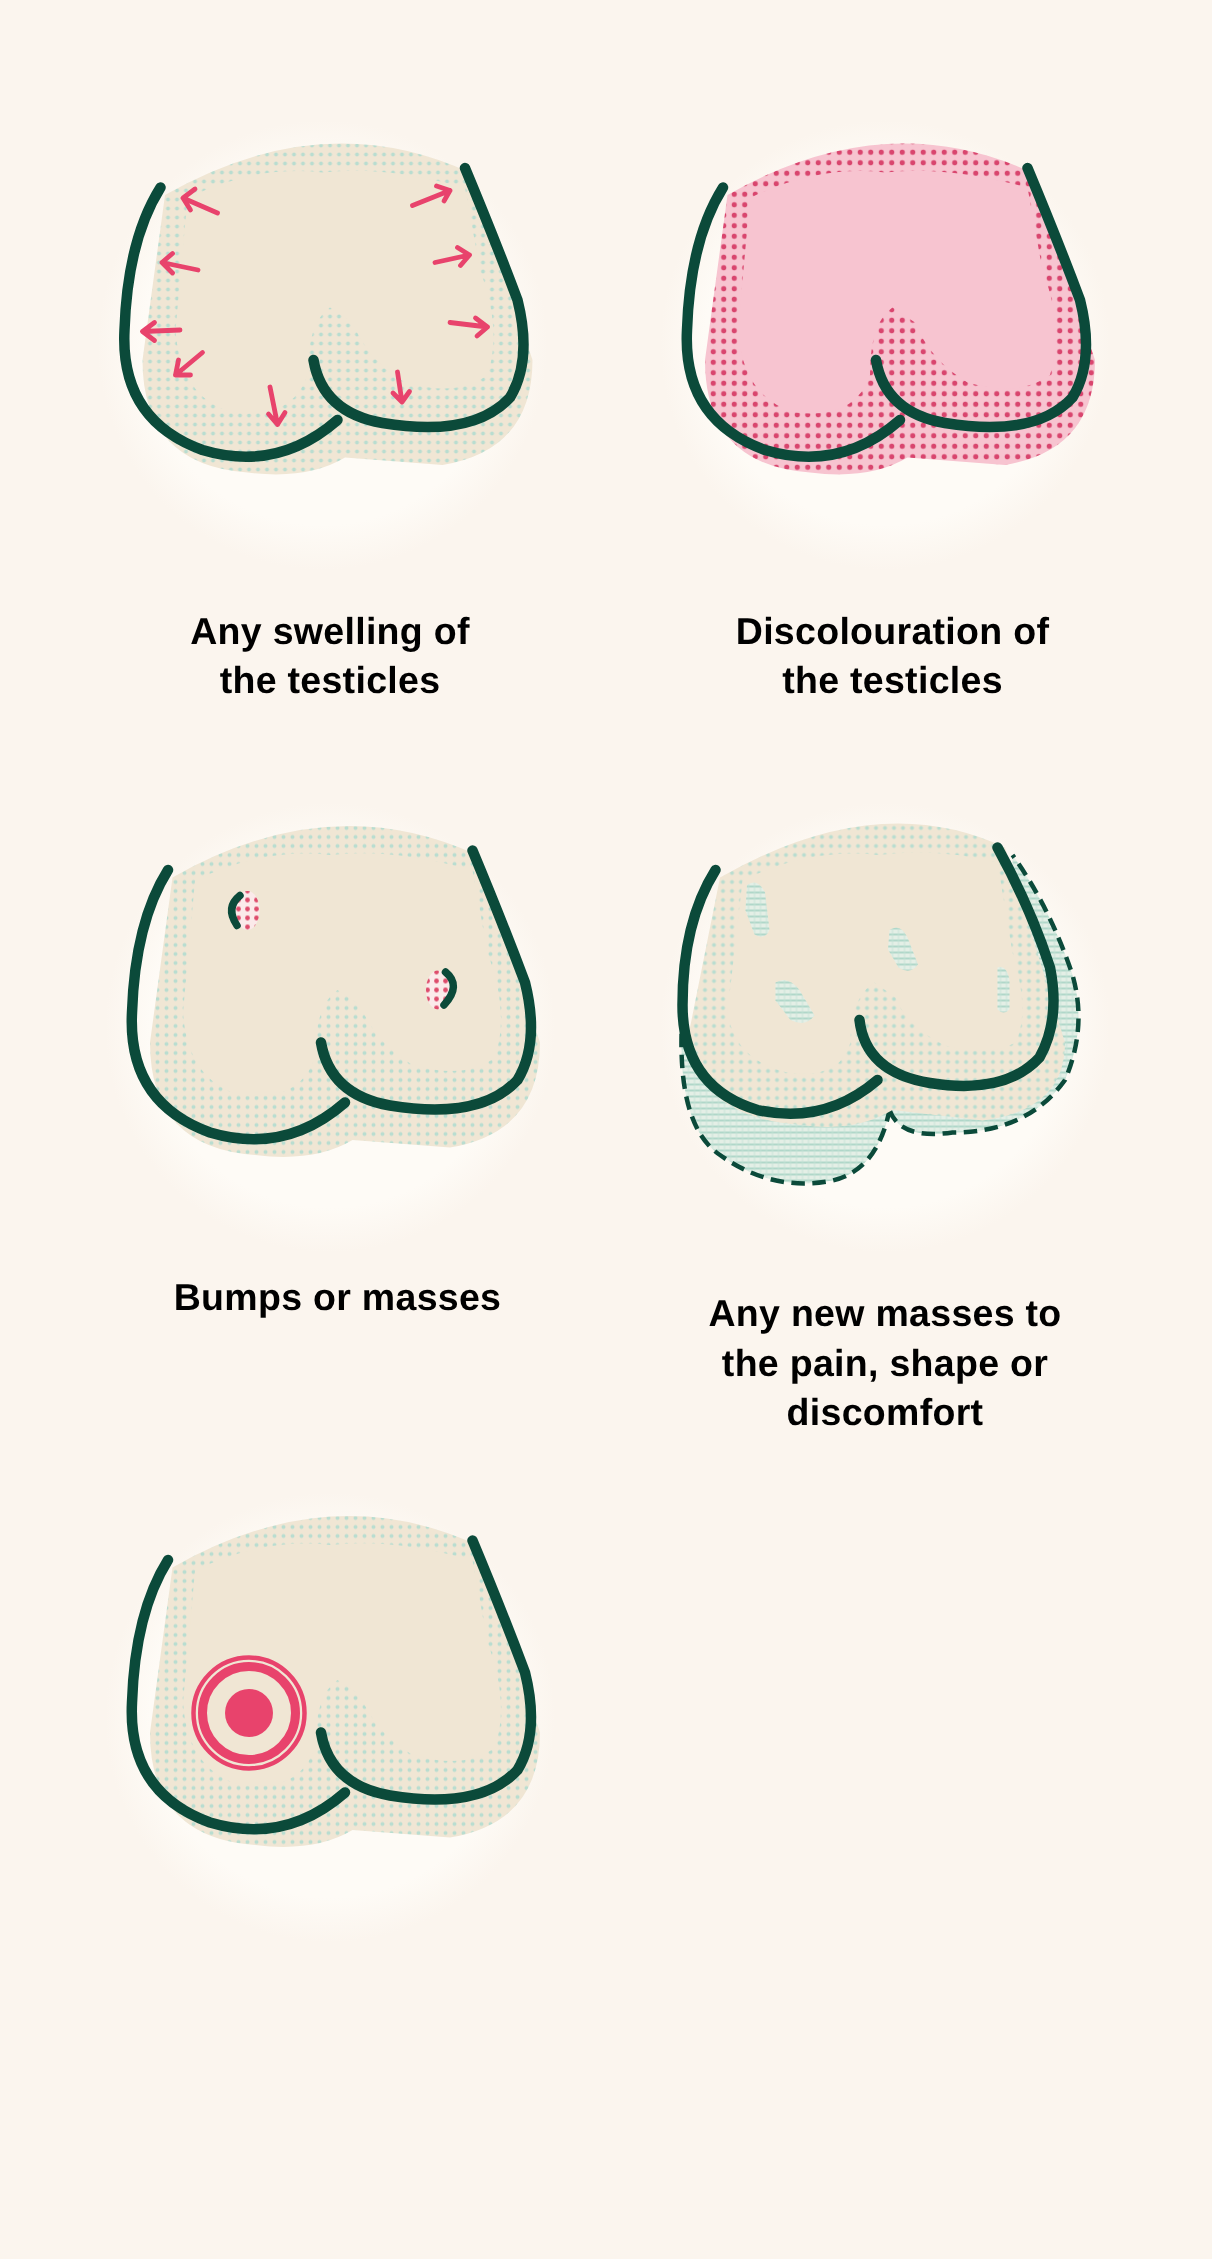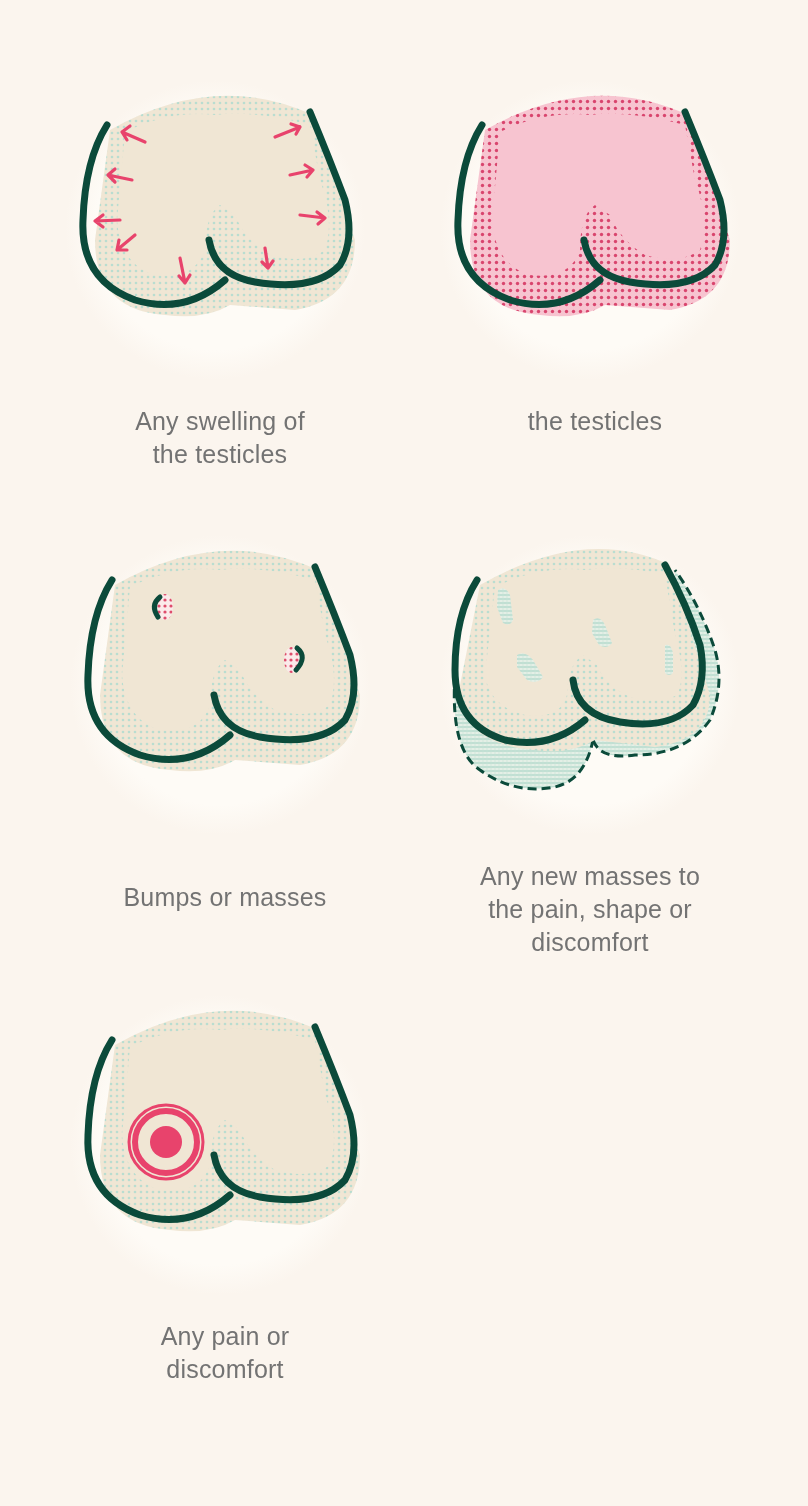--- a/index.html
+++ b/index.html
@@ -12,24 +12,24 @@
     }
     .card {
       position: absolute;
       width: 330px;
     }
     .card svg { display: block; }
     .caption {
       position: absolute;
       left: 0; width: 100%;
       text-align: center;
-      color: #737373;
+      color: #000000;
       font-size: 25px;
       line-height: 33px;
-      font-weight: 400;
+      font-weight: 700;
       letter-spacing: 0.2px;
     }
     .caption span { display: block; }
   </style>
 </head>
 <body>
 
 <svg width="0" height="0" style="position:absolute">
   <defs>
     <pattern id="dotsGreen" width="6" height="6" patternUnits="userSpaceOnUse">
@@ -87,38 +87,39 @@
 
 <div class="card" style="left:430px; top:70px; height:410px;">
   <svg width="330" height="320" viewBox="0 0 330 320">
     <circle cx="160" cy="160" r="150" fill="url(#halo)"></circle>
     <path d="M55 60 Q160 0 258 45 L300 170 Q300 230 240 240 L175 235 Q150 250 110 245 Q40 240 40 170 Z" fill="url(#dotsPink)"></path>
     <path d="M70 62 Q115 40 160 45 Q200 40 255 55 L265 110 Q280 150 270 180 Q250 195 215 185 Q190 170 180 145 L165 135 Q150 145 150 180 Q140 210 100 205 Q65 195 62 150 Z" fill="#f7c4d0"></path>
     <path d="M52 55 Q30 90 28 150 Q25 210 80 230 Q130 245 170 210" fill="none" stroke="#0b4a3a" stroke-width="7" stroke-linecap="round"></path>
     <path d="M154 170 Q160 205 200 212 Q260 222 285 195 Q300 170 290 130 Q275 90 255 42" fill="none" stroke="#0b4a3a" stroke-width="7" stroke-linecap="round"></path>
   </svg>
   <div class="caption" style="top:335px;">
+    <span>Discolouration of</span>
     <span>the testicles</span>
   </div>
 </div>
 
 <div class="card" style="left:60px; top:525px; height:440px;">
   <svg width="330" height="320" viewBox="0 0 330 320">
     <circle cx="160" cy="160" r="150" fill="url(#halo)"></circle>
     <path d="M55 60 Q160 0 258 45 L300 170 Q300 230 240 240 L175 235 Q150 250 110 245 Q40 240 40 170 Z" fill="url(#dotsGreen)"></path>
     <path d="M70 62 Q115 40 160 45 Q200 40 255 55 L265 110 Q280 150 270 180 Q250 195 215 185 Q190 170 180 145 L165 135 Q150 145 150 180 Q140 210 100 205 Q65 195 62 150 Z" fill="#f0e6d4"></path>
     <path d="M52 55 Q30 90 28 150 Q25 210 80 230 Q130 245 170 210" fill="none" stroke="#0b4a3a" stroke-width="7" stroke-linecap="round"></path>
     <path d="M154 170 Q160 205 200 212 Q260 222 285 195 Q300 170 290 130 Q275 90 255 42" fill="none" stroke="#0b4a3a" stroke-width="7" stroke-linecap="round"></path>
 
     <ellipse cx="105" cy="82" rx="8" ry="13" fill="url(#dotsRed)"></ellipse>
     <path d="M100 72 Q90 80 98 92" fill="none" stroke="#0b4a3a" stroke-width="5" stroke-linecap="round"></path>
     <ellipse cx="232" cy="135" rx="8" ry="13" fill="url(#dotsRed)"></ellipse>
     <path d="M237 123 Q248 132 236 145" fill="none" stroke="#0b4a3a" stroke-width="5" stroke-linecap="round"></path>
   </svg>
-  <div class="caption" style="top:356px;">
+  <div class="caption" style="top:324px;">
     <span>Bumps or masses</span>
   </div>
 </div>
 
 <div class="card" style="left:425px; top:525px; height:440px;">
   <svg width="330" height="320" viewBox="0 0 330 320">
     <circle cx="165" cy="160" r="150" fill="url(#halo)"></circle>
 
     <path d="M30 150 Q25 225 55 245 Q90 270 130 262 Q160 255 168 215 Q175 235 210 230 Q260 230 285 195 Q300 160 290 125 Q275 80 250 45 L250 180 L40 180 Z" fill="url(#grid)"></path>
     <path d="M30 150 Q25 225 55 245 Q90 270 130 262 Q160 255 168 215" fill="none" stroke="#0b4a3a" stroke-width="3" stroke-dasharray="9 5"></path>
@@ -147,17 +148,13 @@
     <circle cx="160" cy="160" r="150" fill="url(#halo)"></circle>
     <path d="M55 60 Q160 0 258 45 L300 170 Q300 230 240 240 L175 235 Q150 250 110 245 Q40 240 40 170 Z" fill="url(#dotsGreen)"></path>
     <path d="M70 62 Q115 40 160 45 Q200 40 255 55 L265 110 Q280 150 270 180 Q250 195 215 185 Q190 170 180 145 L165 135 Q150 145 150 180 Q140 210 100 205 Q65 195 62 150 Z" fill="#f0e6d4"></path>
     <path d="M52 55 Q30 90 28 150 Q25 210 80 230 Q130 245 170 210" fill="none" stroke="#0b4a3a" stroke-width="7" stroke-linecap="round"></path>
     <path d="M154 170 Q160 205 200 212 Q260 222 285 195 Q300 170 290 130 Q275 90 255 42" fill="none" stroke="#0b4a3a" stroke-width="7" stroke-linecap="round"></path>
 
     <circle cx="106" cy="157" r="37" fill="#f0e6d4" stroke="#e8436c" stroke-width="3"></circle>
     <circle cx="106" cy="157" r="31" fill="none" stroke="#e8436c" stroke-width="6"></circle>
     <circle cx="106" cy="157" r="16" fill="#e8436c"></circle>
   </svg>
-  <div class="caption" style="top:335px;">
-    <span>Any pain or</span>
-    <span>discomfort</span>
-  </div>
 </div>
 
 </body></html>

